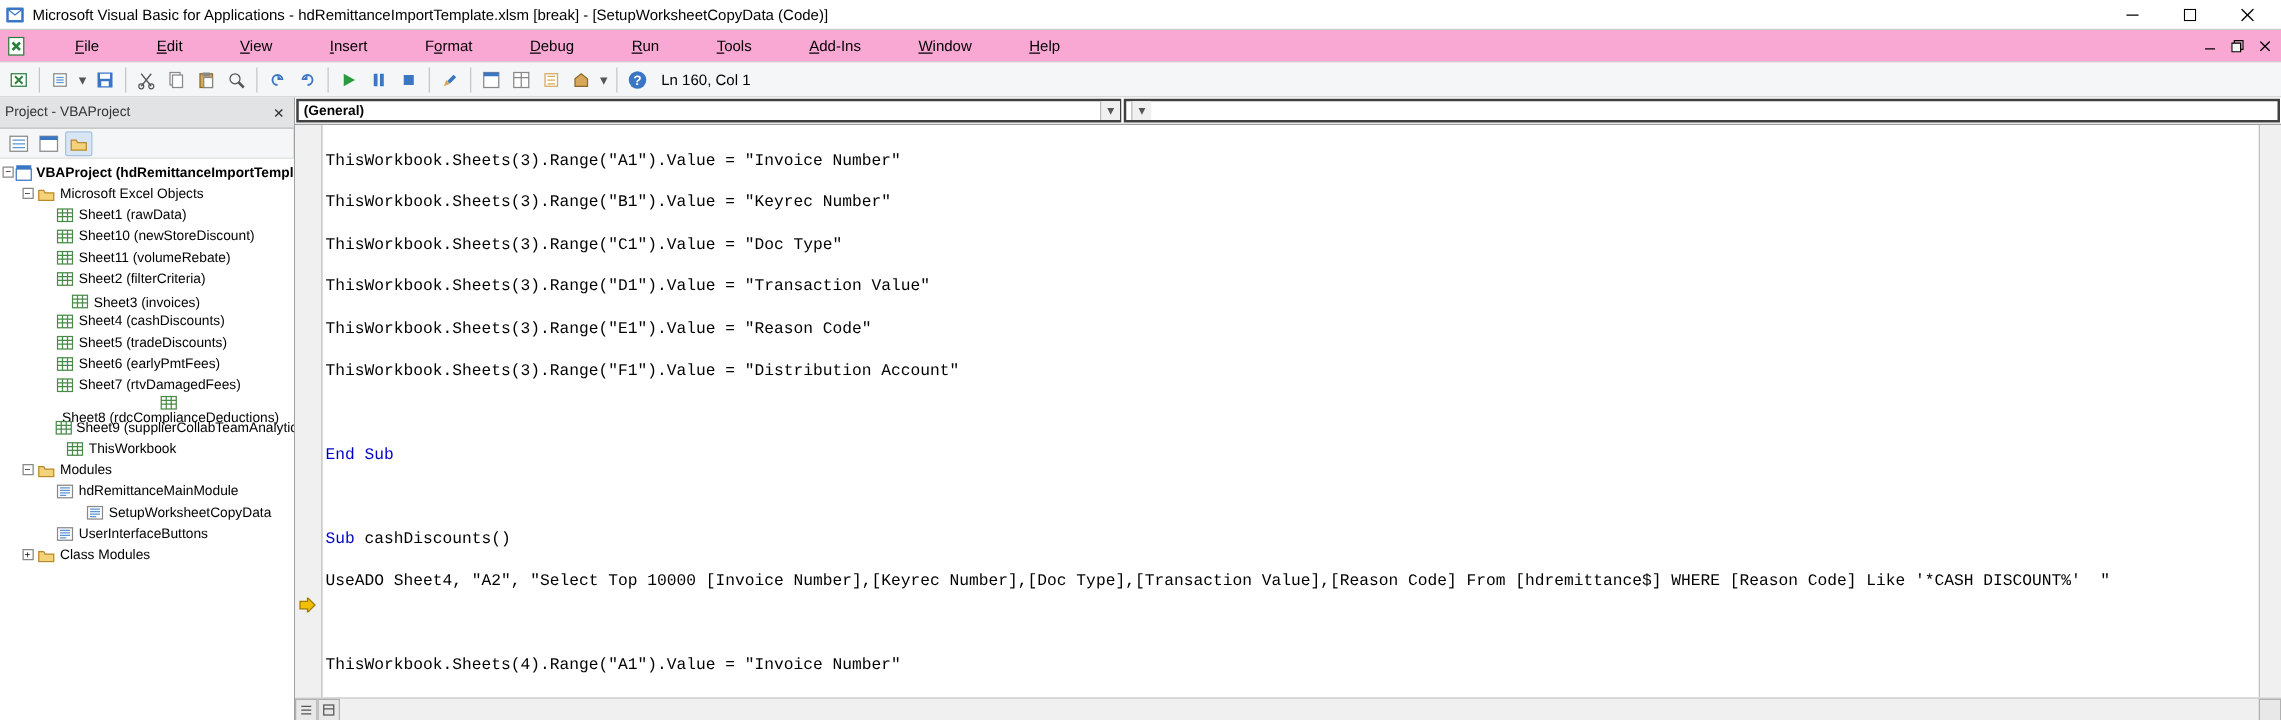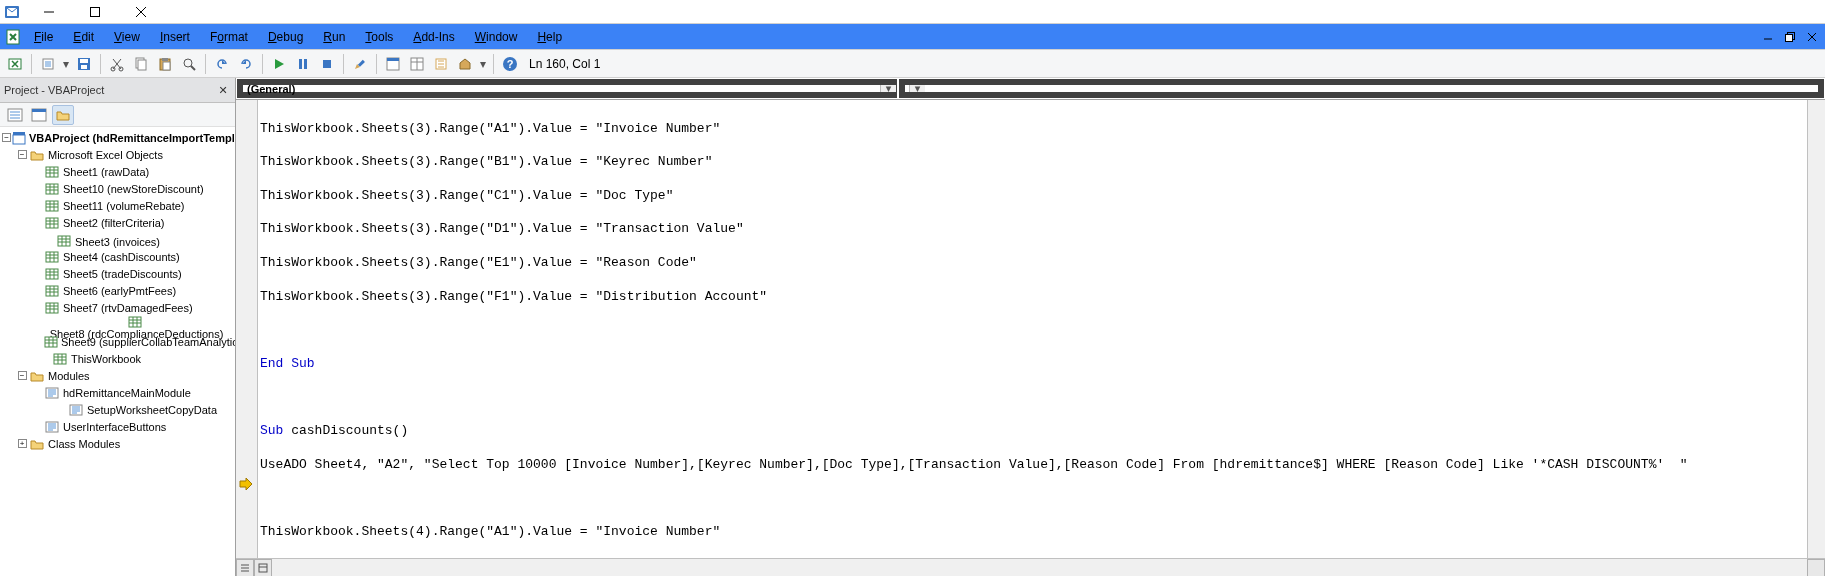--- a/index.html
+++ b/index.html
@@ -4,21 +4,21 @@
 <style>
   * { box-sizing: border-box; }
   html, body { margin:0; padding:0; height:100%; font-family: "Segoe UI", Tahoma, Arial, sans-serif; font-size:12px; overflow:hidden; background:#f0f0f0; }
   
   .titlebar { height:24px; background:#fff; display:flex; align-items:center; padding:0 4px; border-bottom:1px solid #d0d0d0;}
   .titlebar-icon { width:16px; height:16px; margin-right:6px; display:flex; align-items:center; justify-content:center;}
   .titlebar-title { flex:1; font-size:12px; color:#000;}
   .winbtns { display:flex; }
   .winbtn { width:46px; height:24px; display:flex; align-items:center; justify-content:center; color:#000;}
   
-  .menubar { height:26px; background:#3b82f6; display:flex; align-items:stretch; border-bottom:1px solid #d0d0d0; padding:0 2px;}
+  .menubar { height:26px; background:#f9a8d4; display:flex; align-items:stretch; border-bottom:1px solid #d0d0d0; padding:0 2px;gap:26px;}
   .menubar-icon { width:22px; display:flex; align-items:center; justify-content:center;}
   .menu-item { padding:0 10px; display:flex; align-items:center; color:#000; text-decoration:underline; text-decoration-thickness:1px; text-underline-offset:1px; text-decoration-color:transparent;}
   .menu-item span.u { text-decoration:underline; }
   .mdi-btns { margin-left:auto; display:flex; }
   .mdi-btn { width:22px; display:flex; align-items:center; justify-content:center; color:#000;}
   
   .toolbar { height:28px; background:#f5f6f7; display:flex; align-items:center; padding:0 4px; border-bottom:1px solid #d0d0d0; gap:2px;}
   .tbtn { width:22px; height:22px; display:flex; align-items:center; justify-content:center; border:1px solid transparent; border-radius:2px;}
   .tdrop { width:10px; display:flex; align-items:center; justify-content:center; color:#555;}
   .tsep { width:1px; height:20px; background:#c5c5c5; margin:0 3px;}
@@ -36,21 +36,21 @@
   .tree { flex:1; overflow:auto; background:#fff; padding:2px 0; font-size:11px;}
   .tree-row { display:flex; align-items:center; height:17px; white-space:nowrap; padding-right:6px;}
   .tree-toggle { width:12px; height:12px; display:flex; align-items:center; justify-content:center; margin-right:1px;}
   .tree-toggle-box { width:9px; height:9px; border:1px solid #878787; background:#fff; display:flex; align-items:center; justify-content:center; font-size:8px; line-height:1; color:#000;}
   .tree-icon { width:16px; height:14px; margin-right:3px; display:flex; align-items:center; justify-content:center;}
   .tree-label { color:#000; }
   .tree-label.bold { font-weight:700;}
   
   .code-area { flex:1; display:flex; flex-direction:column; background:#fff; position:relative;}
   .dd-row { height:22px; display:flex; border-bottom:1px solid #a0a0a0;}
-  .dd { flex:1; display:flex; align-items:center; border:6px solid #404040; background:#fff; margin:1px; padding:0 4px; font-size:11px; position:relative;}
+  .dd { flex:1; display:flex; align-items:center; border:2px solid #404040; background:#fff; margin:1px; padding:0 4px; font-size:11px; position:relative;}
   .dd.left { border-right-width:1px; max-width:660px;}
   .dd-label { flex:1; font-weight:700; color:#000;}
   .dd-arrow { width:16px; text-align:center; color:#555; background:#f0f0f0; border-left:1px solid #bbb; height:100%; display:flex; align-items:center; justify-content:center; margin-right:-4px;}
   .code-scroll { flex:1; display:flex; overflow:hidden; position:relative;}
   .gutter { width:22px; background:#f0f0f0; border-right:1px solid #c0c0c0; position:relative;}
   .code-body { flex:1; overflow:auto; padding:4px 0; font-family:'Courier New', monospace; font-size:13px; line-height:16.6px; white-space:pre; color:#000; position:relative;}
   .code-line { height:17px; padding-left:2px;}
   .kw { color:#0000c8; }
   .cmt { color:#007000; }
   .break-arrow { position:absolute; width:14px; height:14px; display:flex; align-items:center; justify-content:center;}
@@ -64,20 +64,21 @@
 <body>
 
 <div class="titlebar">
   <div class="titlebar-icon">
     <svg width="16" height="16" viewBox="0 0 16 16">
         <rect x="1" y="2" width="14" height="12" rx="1" fill="#3a76c3"></rect>
         <rect x="3" y="4" width="10" height="8" fill="#fff"></rect>
         <path d="M3 4 L8 8 L13 4" stroke="#3a76c3" fill="none"></path>
       </svg>
   </div>
+  <div class="titlebar-title">Microsoft Visual Basic for Applications - hdRemittanceImportTemplate.xlsm [break] - [SetupWorksheetCopyData (Code)]</div>
   <div class="winbtns">
     <div class="winbtn">
         <svg width="10" height="10">
           <line x1="0" y1="5" x2="10" y2="5" stroke="#000"></line>
         </svg>
       </div>
     <div class="winbtn">
         <svg width="10" height="10">
           <rect x="0.5" y="0.5" width="9" height="9" fill="none" stroke="#000"></rect>
         </svg>

